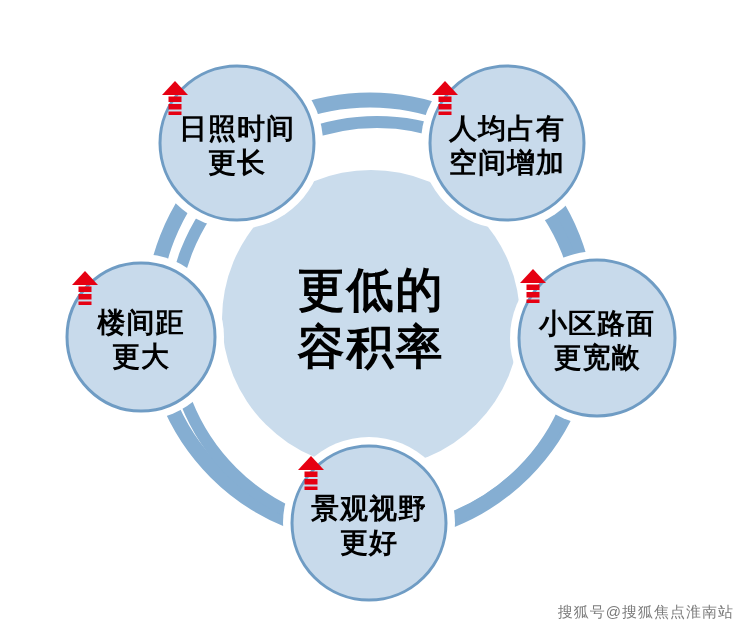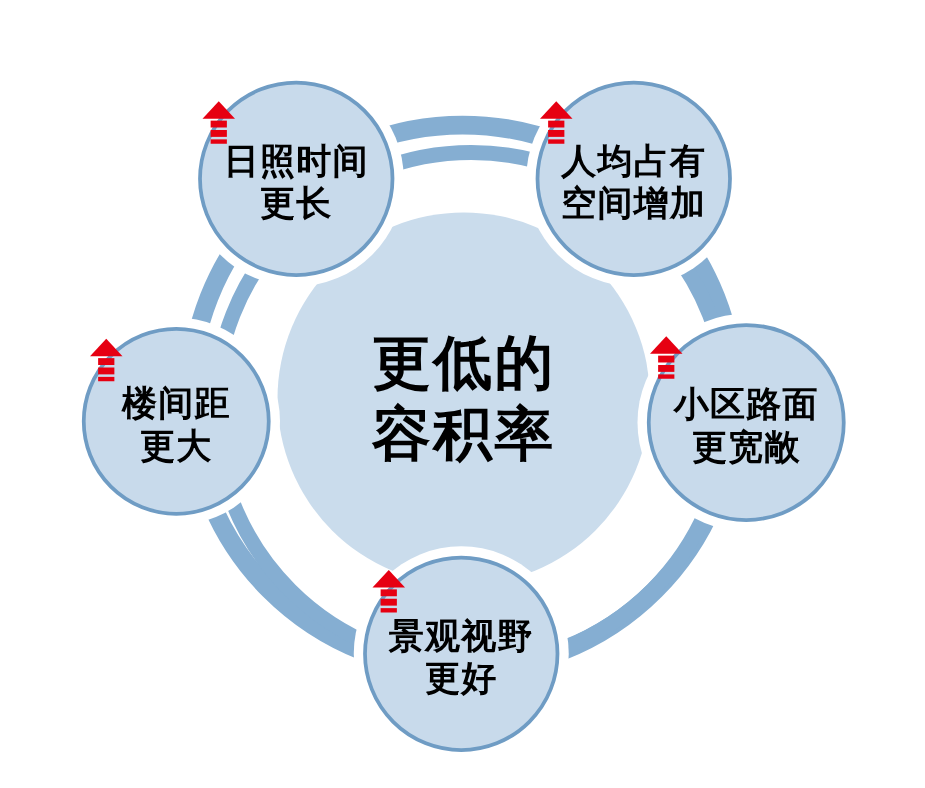--- a/index.html
+++ b/index.html
@@ -81,13 +81,14 @@
 
     <g>
       <circle class="halo" cx="141" cy="337" r="83"></circle>
       <circle class="node-circle" cx="141" cy="337" r="74"></circle>
       <text class="node-text" x="141" y="332">楼间距</text>
       <text class="node-text" x="141" y="366">更大</text>
       <use href="#up-arrow" x="72" y="271"></use>
     </g>
   </svg>
 
+  <div class="watermark">搜狐号@搜狐焦点淮南站</div>
 </div>
 
 </body></html>

